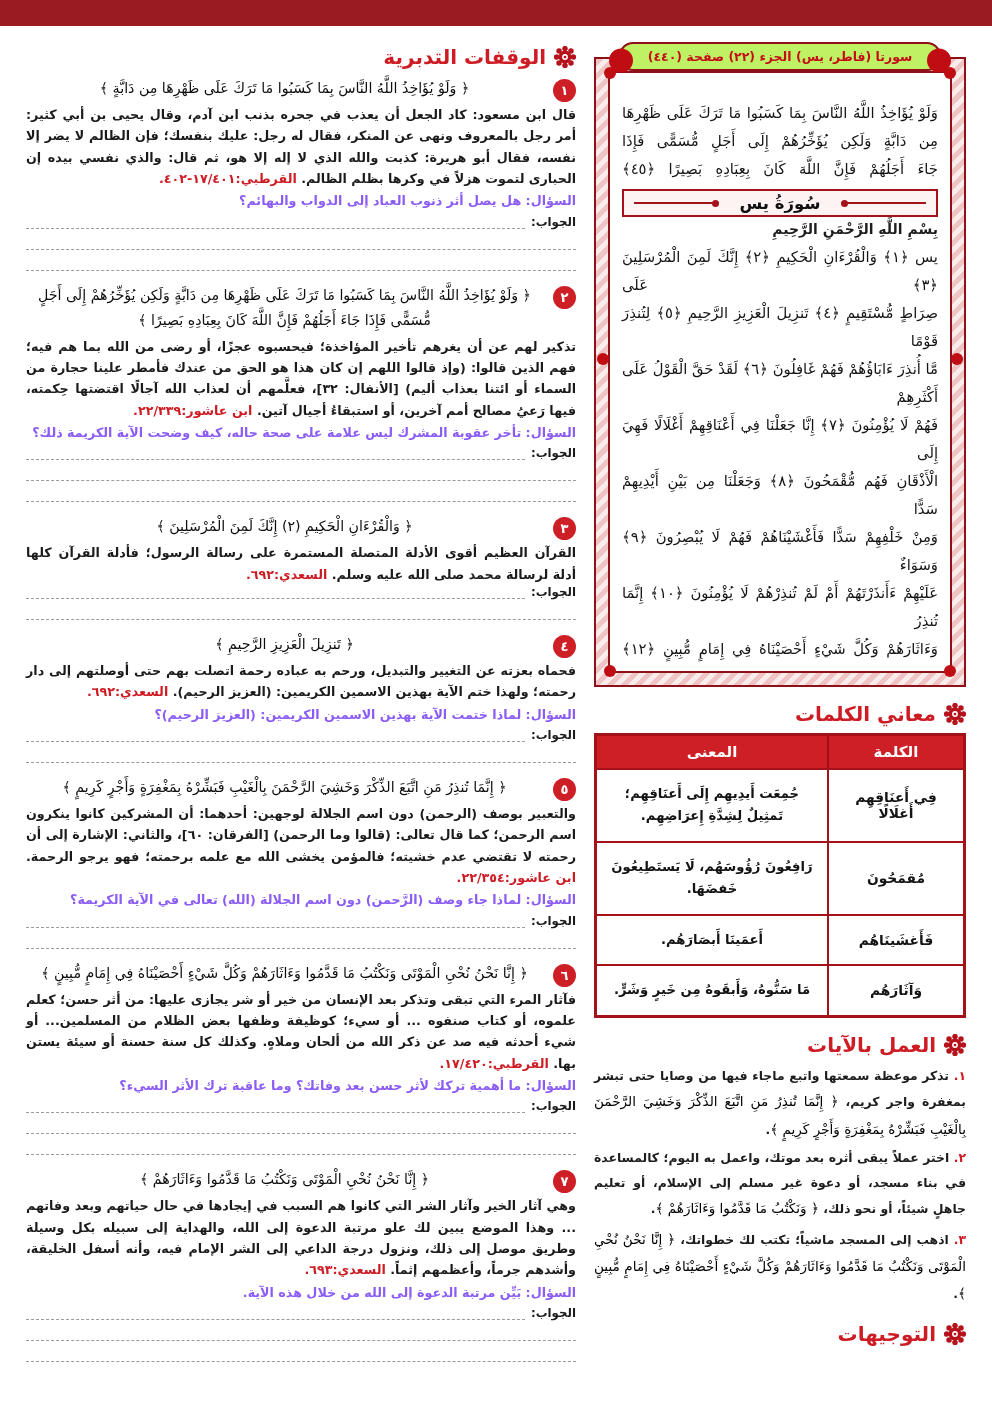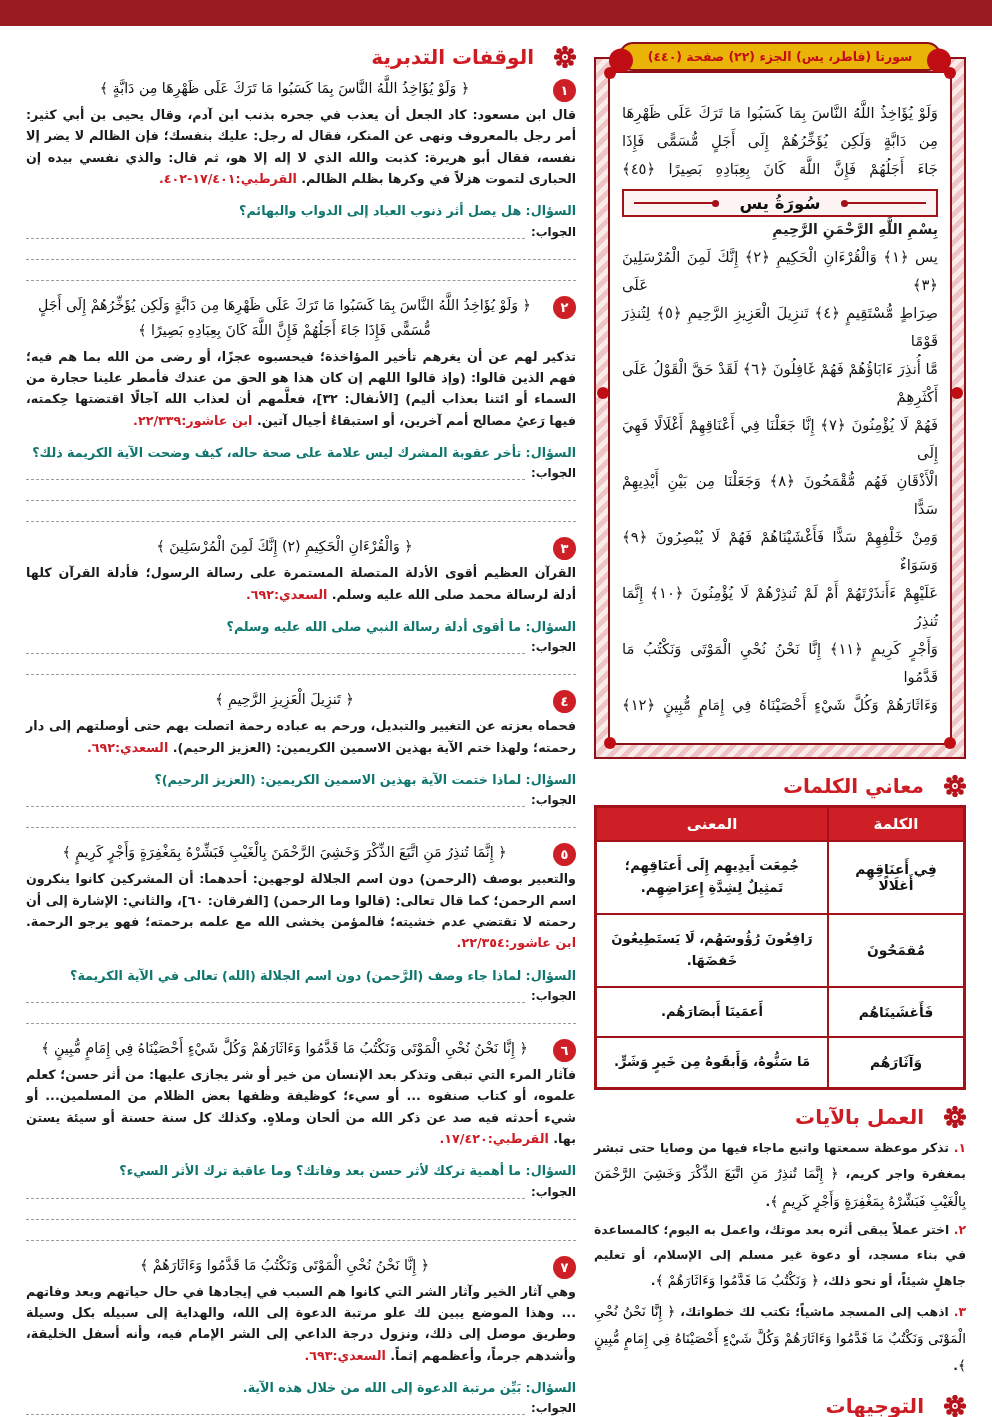--- a/index.html
+++ b/index.html
@@ -8,47 +8,47 @@
     font-family:"DejaVu Sans",sans-serif;color:#1b1b1b;
   }
   .topbar{height:26px;background:#9a1b21;}
   .content{display:flex;direction:rtl;padding:16px 26px 0;gap:18px;box-sizing:border-box;}
   .col-right{flex:0 0 372px;width:372px;}
   .col-left{flex:1;min-width:0;padding-top:4px;}
 
   
   .badge{
     position:relative;z-index:3;width:286px;margin:0 auto -14px;
-    background:#eab308;border:2px solid #8f1118;border-radius:14px;
+    background:#bef264;border:2px solid #8f1118;border-radius:14px;
     padding:5px 16px;text-align:center;color:#c40e17;font-weight:700;font-size:12.5px;
   }
   .badge .bdot{position:absolute;top:55%;width:24px;height:24px;border-radius:50%;background:#c00d14;transform:translateY(-40%);}
   .bdot-l{left:-12px;}
   .bdot-r{right:-12px;}
   .frame{
     position:relative;border:2px solid #8f1118;
     background:repeating-linear-gradient(135deg,#efc4c4 0 5px,#fbecec 5px 10px);
     padding:12px;
   }
-  .frame-inner{background:#ffffff;border:2px solid #8f1118;padding:26px 12px 24px;}
+  .frame-inner{background:#ffffff;border:2px solid #8f1118;padding:26px 12px 8px;}
   .cdot{position:absolute;width:12px;height:12px;border-radius:50%;background:#c00d14;z-index:2;}
   .cd1{top:8px;right:8px;}.cd2{top:8px;left:8px;}
   .cd3{bottom:8px;right:8px;}.cd4{bottom:8px;left:8px;}
   .cd5{top:47%;right:1px;}.cd6{top:47%;left:1px;}
   .qline{margin:0;font-size:14.8px;line-height:28px;color:#141414;text-align:justify;text-align-last:justify;}
   .surah-banner{display:flex;align-items:center;gap:20px;border:2px solid #a31219;background:#fdf3f3;margin:6px 0 4px;padding:3px 10px;height:28px;box-sizing:border-box;}
   .surah-banner .bline{flex:1;border-top:2px solid #a31219;height:0;position:relative;}
   .surah-banner .bline::after{content:"";position:absolute;top:-4px;width:7px;height:7px;border-radius:50%;background:#a31219;}
   .bline-l::after{right:0;}
   .bline-r::after{left:0;}
   .surah-title{font-size:16.5px;font-weight:700;color:#101010;white-space:nowrap;}
   .basmala{text-align:right;font-size:14px;font-weight:700;color:#1d1d1d;margin:2px 0 6px;}
 
   
-  .sec{display:flex;align-items:center;gap:20px;margin:16px 0 8px;}
+  .sec{display:flex;align-items:center;gap:8px;margin:16px 0 8px;}
   .sec .sec-title{color:#ce1c24;font-size:20px;font-weight:800;line-height:1;}
   .ros{width:22px;height:22px;flex:0 0 22px;}
 
   
   .wm{width:100%;border-collapse:collapse;border:3px solid #a31219;}
   .wm th{background:#ce1f26;color:#ffffff;font-size:15px;font-weight:800;padding:7px 4px;border:2px solid #a31219;text-align:center;}
   .wm td{border:2px solid #a31219;padding:13px 8px;text-align:center;font-weight:700;color:#141414;}
   .wm td.w{width:37%;font-size:13.8px;}
   .wm td.m{font-size:13.2px;line-height:1.7;}
 
@@ -58,21 +58,21 @@
   .aquote{font-weight:400;font-size:13.6px;color:#000000;}
 
   
   .stop{margin-bottom:12px;}
   .stop-head{display:flex;align-items:flex-start;gap:10px;margin-bottom:2px;}
   .nbadge{flex:0 0 23px;width:23px;height:23px;border-radius:50%;background:#ce1f26;color:#fff;
           font-size:13px;font-weight:800;display:flex;align-items:center;justify-content:center;margin-top:3px;}
   .stop-quote{flex:1;text-align:center;font-size:14.2px;color:#0c0c0c;line-height:1.8;}
   .stop-body{margin:2px 0 0;font-size:12.7px;font-weight:700;line-height:1.68;color:#1b1b1b;text-align:justify;}
   .src{color:#ce1c24;}
-  .stop-q{margin:12px 0 3px;color:#0f766e;font-size:12.7px;font-weight:800;line-height:1.6;}
+  .stop-q{margin:2px 0 3px;color:#8b5cf6;font-size:12.7px;font-weight:800;line-height:1.6;}
   .answer-row{display:flex;align-items:flex-end;gap:6px;}
   .alabel{font-size:11.8px;font-weight:800;color:#1b1b1b;white-space:nowrap;}
   .aline{flex:1;border-bottom:1.6px dashed #9b9b9b;height:12px;}
   .aline-full{border-bottom:1.6px dashed #9b9b9b;height:20px;}
 </style>
 </head>
 <body>
 
 <div class="topbar"></div>
 
@@ -103,21 +103,20 @@
           <span class="bline bline-l"></span>
         </div>
         <div class="basmala">بِسْمِ اللَّهِ الرَّحْمَنِ الرَّحِيمِ</div>
         <p class="qline">يس ﴿١﴾ وَالْقُرْءَانِ الْحَكِيمِ ﴿٢﴾ إِنَّكَ لَمِنَ الْمُرْسَلِينَ ﴿٣﴾ عَلَى</p>
         <p class="qline">صِرَاطٍ مُّسْتَقِيمٍ ﴿٤﴾ تَنزِيلَ الْعَزِيزِ الرَّحِيمِ ﴿٥﴾ لِتُنذِرَ قَوْمًا</p>
         <p class="qline">مَّا أُنذِرَ ءَابَاؤُهُمْ فَهُمْ غَافِلُونَ ﴿٦﴾ لَقَدْ حَقَّ الْقَوْلُ عَلَى أَكْثَرِهِمْ</p>
         <p class="qline">فَهُمْ لَا يُؤْمِنُونَ ﴿٧﴾ إِنَّا جَعَلْنَا فِي أَعْنَاقِهِمْ أَغْلَالًا فَهِيَ إِلَى</p>
         <p class="qline">الْأَذْقَانِ فَهُم مُّقْمَحُونَ ﴿٨﴾ وَجَعَلْنَا مِن بَيْنِ أَيْدِيهِمْ سَدًّا</p>
         <p class="qline">وَمِنْ خَلْفِهِمْ سَدًّا فَأَغْشَيْنَاهُمْ فَهُمْ لَا يُبْصِرُونَ ﴿٩﴾ وَسَوَاءٌ</p>
         <p class="qline">عَلَيْهِمْ ءَأَنذَرْتَهُمْ أَمْ لَمْ تُنذِرْهُمْ لَا يُؤْمِنُونَ ﴿١٠﴾ إِنَّمَا تُنذِرُ</p>
-        <p class="qline">وَأَجْرٍ كَرِيمٍ ﴿١١﴾ إِنَّا نَحْنُ نُحْيِ الْمَوْتَى وَنَكْتُبُ مَا قَدَّمُوا</p>
         <p class="qline">وَءَاثَارَهُمْ وَكُلَّ شَيْءٍ أَحْصَيْنَاهُ فِي إِمَامٍ مُّبِينٍ ﴿١٢﴾</p>
       </div>
     </div>
 
     <h2 class="sec">
       <svg class="ros" viewBox="0 0 24 24">
         <g fill="#b5121b">
           <circle cx="12" cy="2.8" r="3"></circle>
             <circle cx="12" cy="21.2" r="3"></circle>
           <circle cx="2.8" cy="12" r="3"></circle>
@@ -265,21 +264,20 @@
       <div class="aline-full"></div>
       <div class="aline-full"></div>
     </section>
 
     <section class="stop">
       <div class="stop-head">
         <span class="nbadge">٣</span>
         <div class="stop-quote">﴿ وَالْقُرْءَانِ الْحَكِيمِ (٢) إِنَّكَ لَمِنَ الْمُرْسَلِينَ ﴾</div>
       </div>
       <p class="stop-body"><span>القرآن العظيم أقوى الأدلة المتصلة المستمرة على رسالة الرسول؛ فأدلة القرآن كلها أدلة لرسالة محمد صلى الله عليه وسلم.</span> <span class="src">السعدي:٦٩٢.</span></p>
-      <p class="stop-q">السؤال: ما أقوى أدلة رسالة النبي صلى الله عليه وسلم؟</p>
       <div class="answer-row">
         <span class="alabel">الجواب:</span>
         <span class="aline"></span>
       </div>
       <div class="aline-full"></div>
     </section>
 
     <section class="stop">
       <div class="stop-head">
         <span class="nbadge">٤</span>

